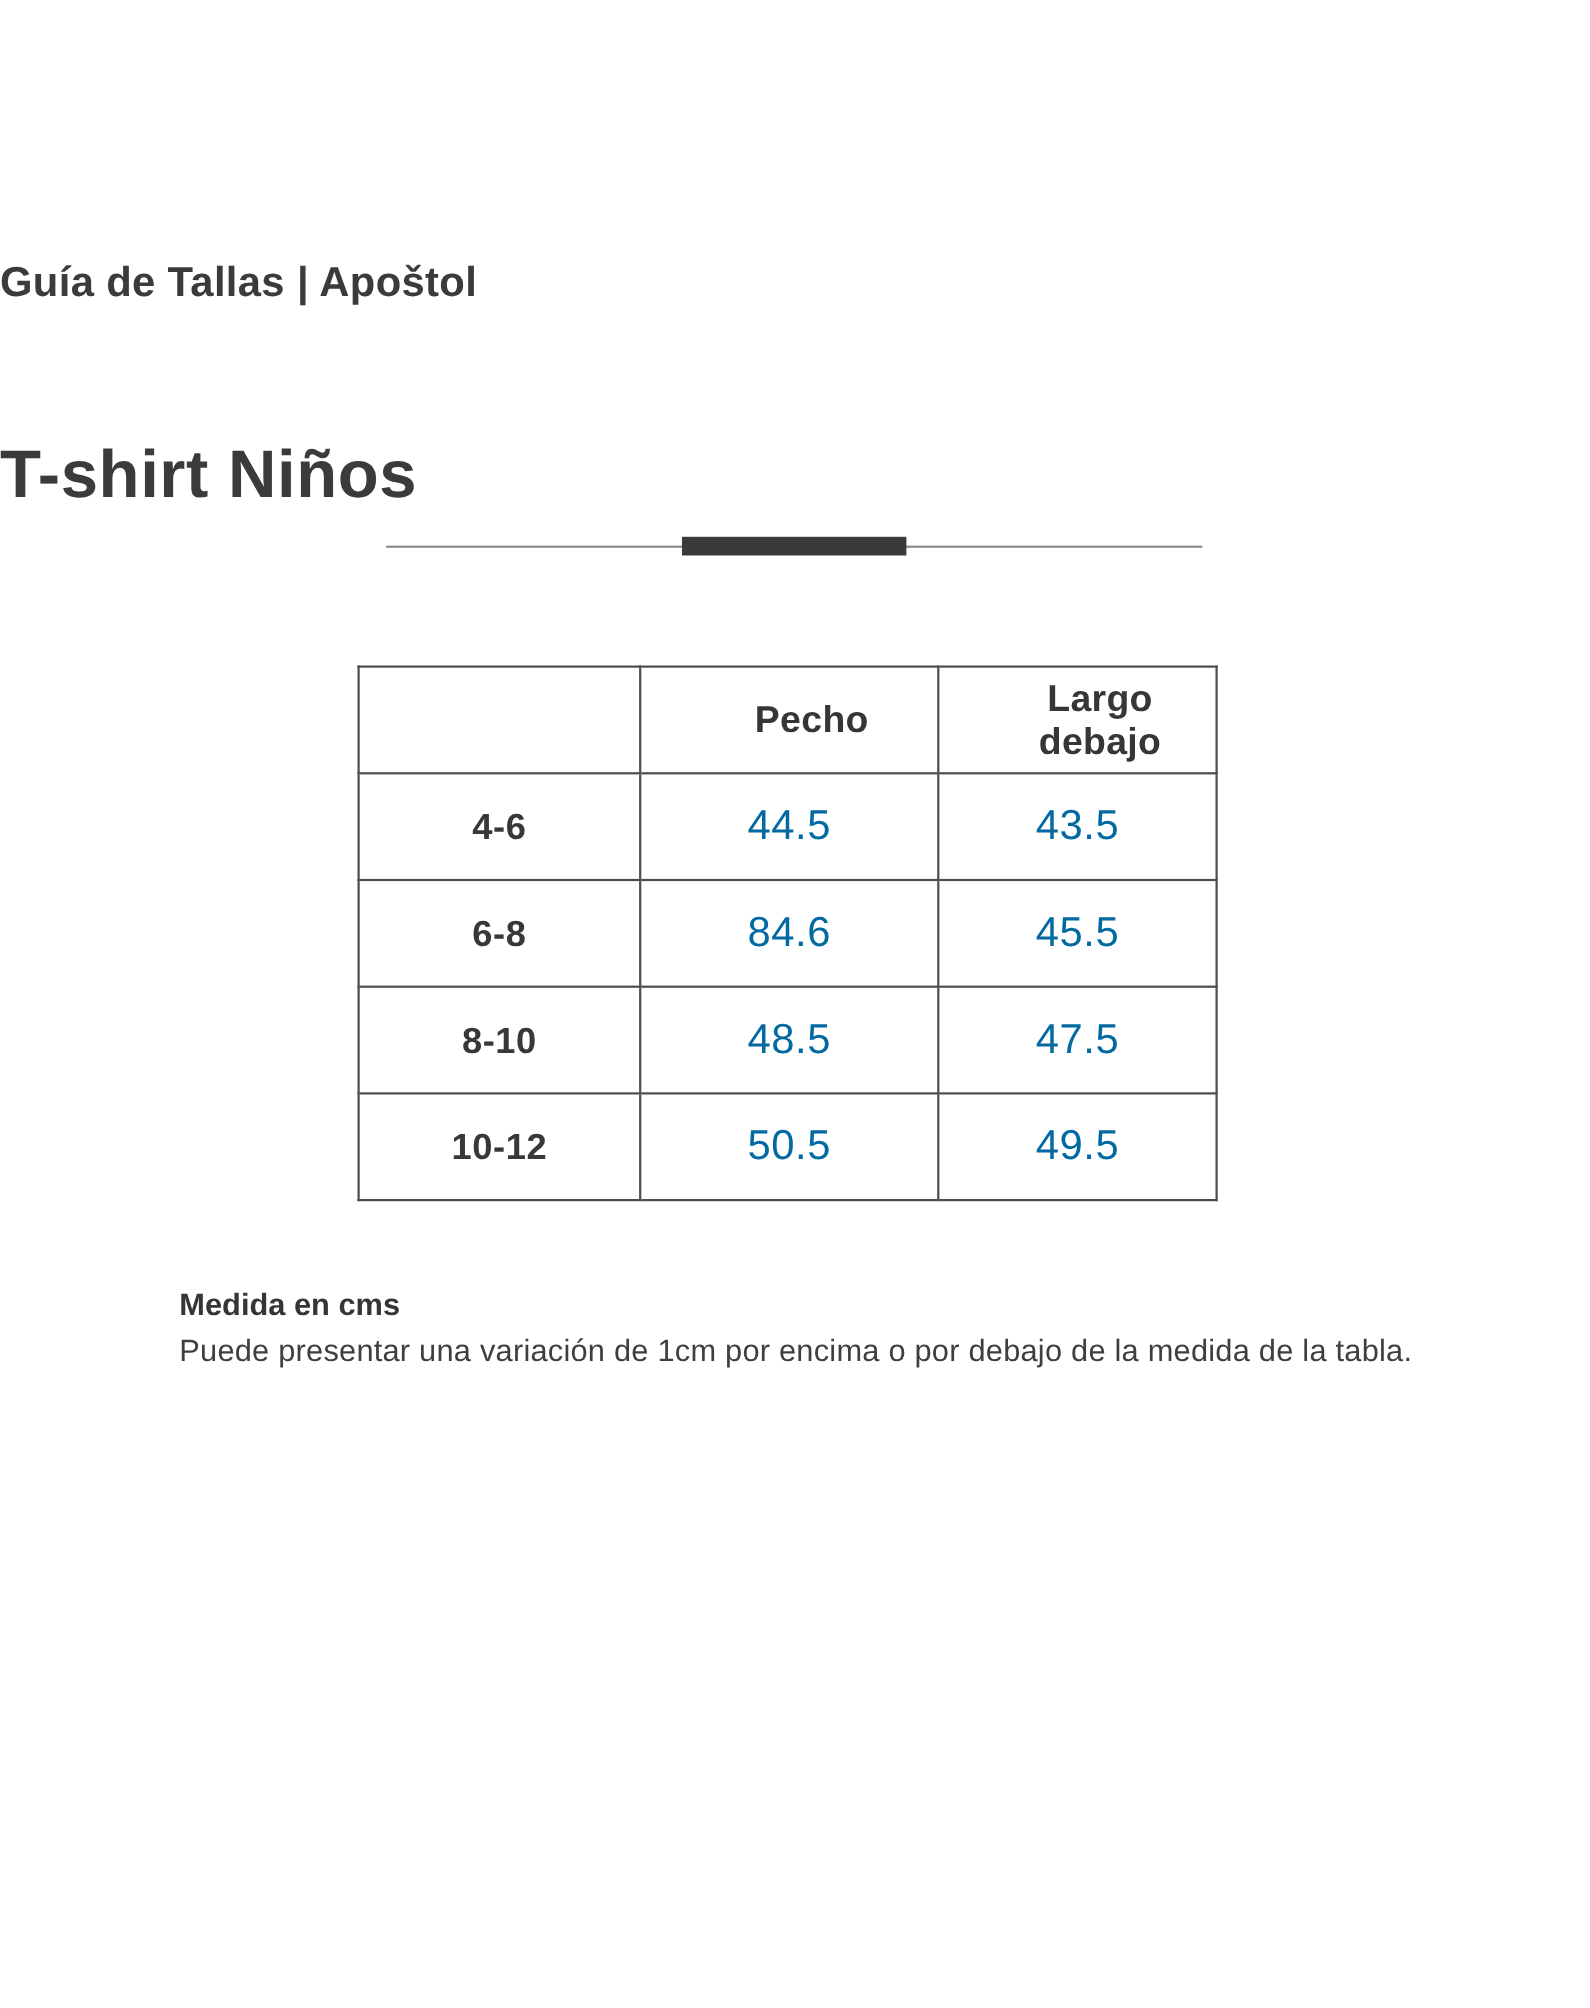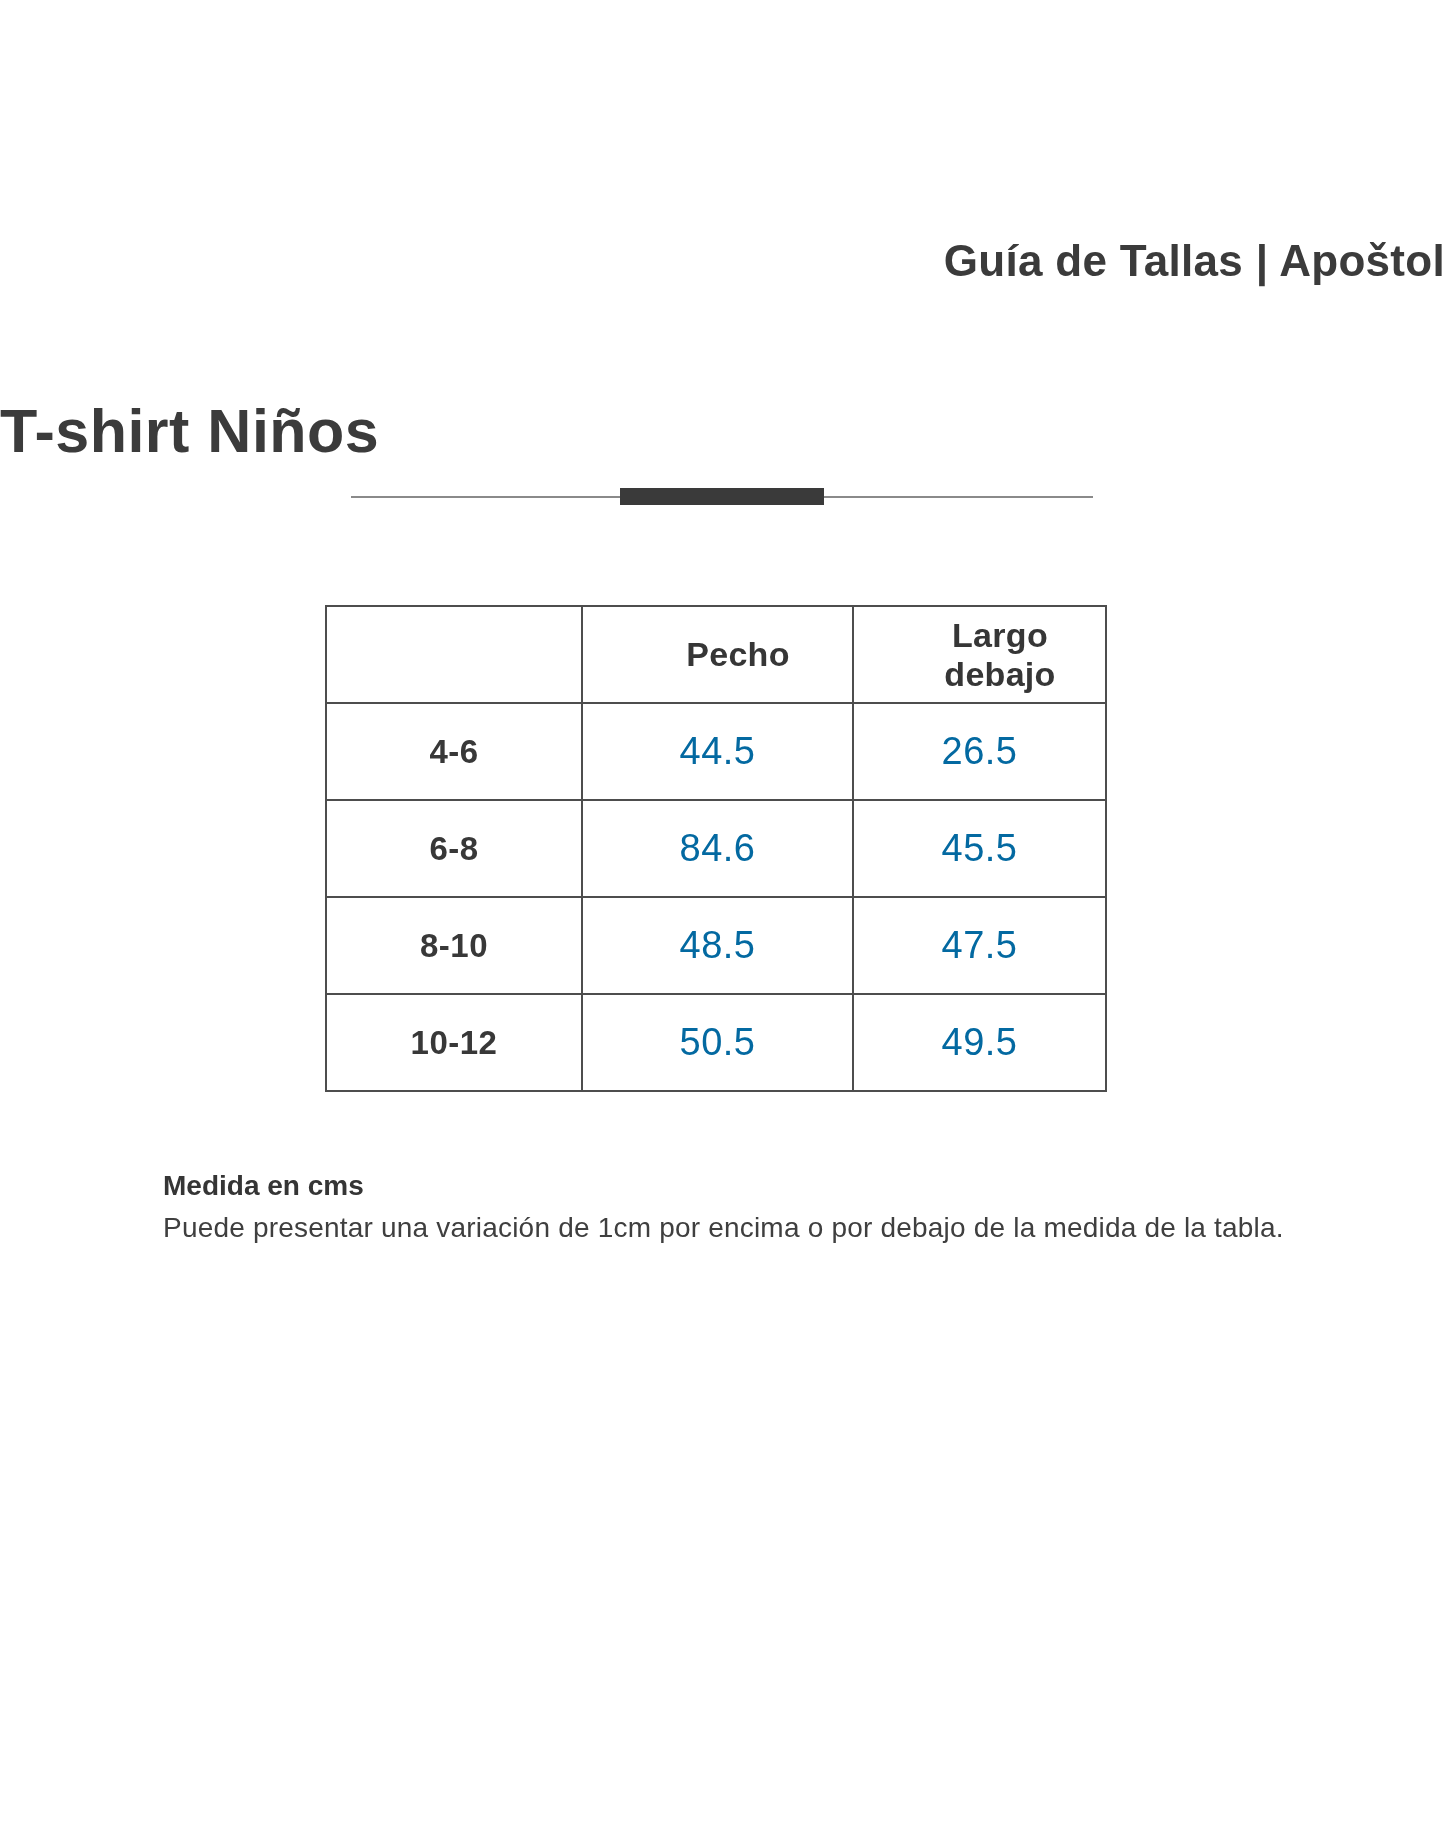--- a/index.html
+++ b/index.html
@@ -16,22 +16,22 @@
     color: #3a3a3a;
     overflow: hidden;
   }
 
   
   .guide-title {
     position: absolute;
     top: 236px;
     left: 0;
     width: 100%;
-    text-align: right;
-    font-size: 44px;
+    text-align: left;
+    font-size: 38px;
     font-weight: 700;
     letter-spacing: 0.3px;
     color: #3b3b3b;
   }
 
   
   .product-title {
     position: absolute;
     top: 396px;
     left: 0;
@@ -150,21 +150,21 @@
       <tr>
         <th></th>
         <th>Pecho</th>
         <th>Largo debajo</th>
       </tr>
     </thead>
     <tbody>
       <tr>
         <td class="size-label">4-6</td>
         <td class="measure">44.5</td>
-        <td class="measure">26.5</td>
+        <td class="measure">43.5</td>
       </tr>
       <tr>
         <td class="size-label">6-8</td>
         <td class="measure">84.6</td>
         <td class="measure">45.5</td>
       </tr>
       <tr>
         <td class="size-label">8-10</td>
         <td class="measure">48.5</td>
         <td class="measure">47.5</td>

